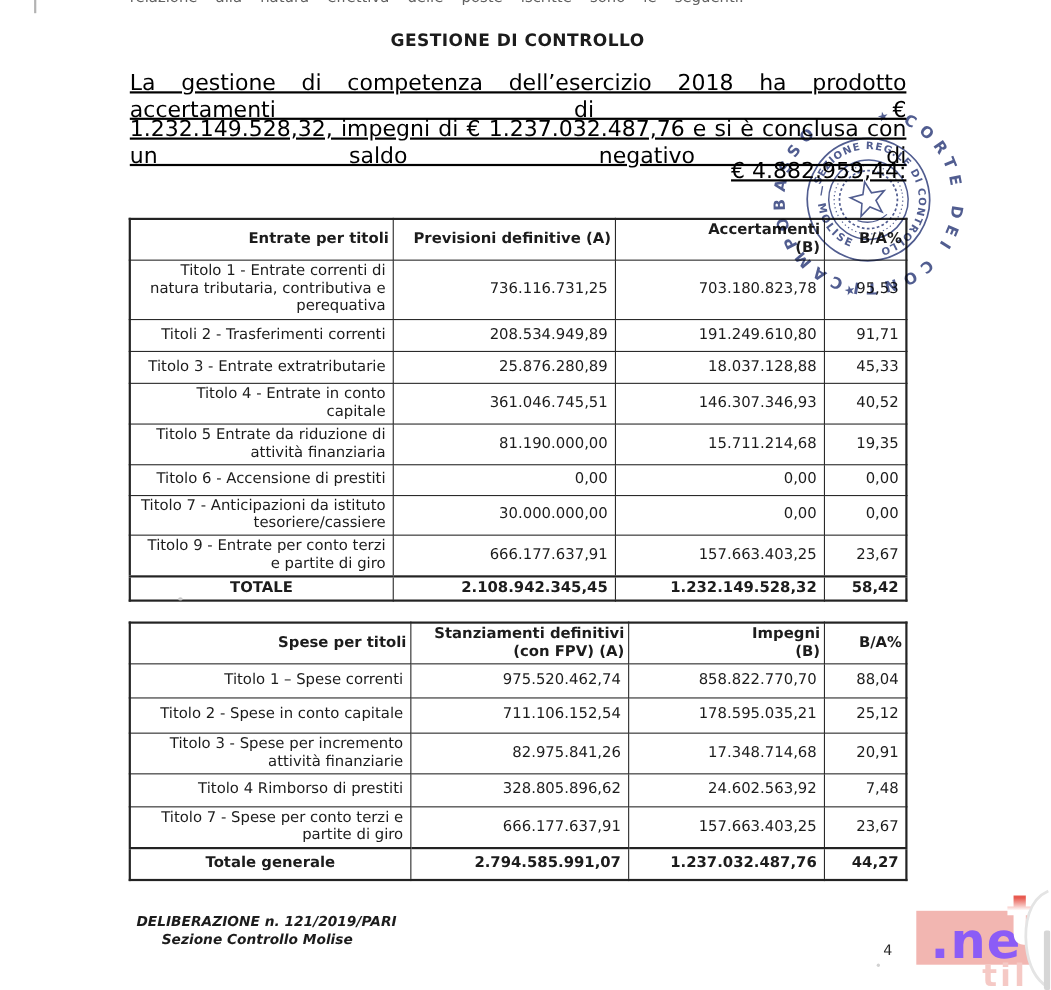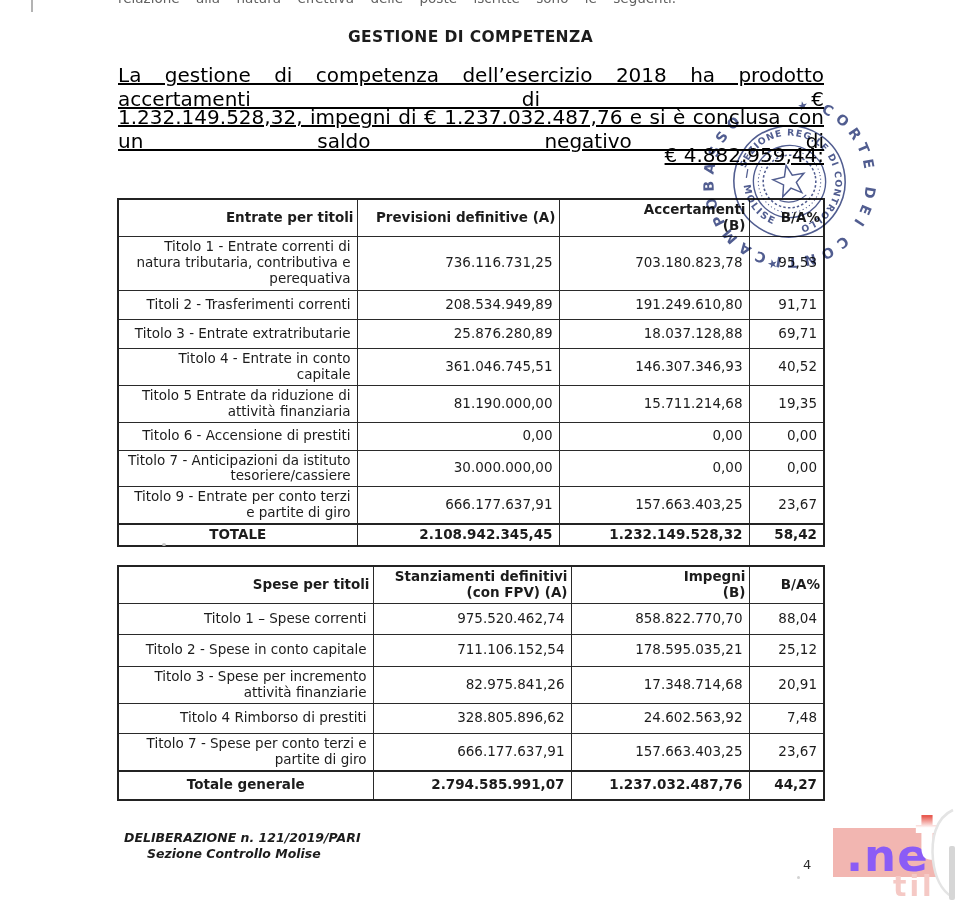--- a/index.html
+++ b/index.html
@@ -75,21 +75,21 @@
   .wm-strip{position:absolute;left:949px;top:846px;width:6px;height:54px;background:#d6d6d6;border-radius:2px;}
 </style>
 </head>
 <body>
 
 <div class="page">
 
   <div class="top-clip">relazione alla natura effettiva delle poste iscritte sono le seguenti.</div>
   <div class="edge-tick"></div>
 
-  <div class="title">GESTIONE DI COMPETENZA</div>
+  <div class="title">GESTIONE DI CONTROLLO</div>
 
   <div class="para-line pl1 just">La gestione di competenza dell’esercizio 2018 ha prodotto accertamenti di €</div>
   <div class="para-line pl2 just">1.232.149.528,32, impegni di € 1.237.032.487,76 e si è conclusa con un saldo negativo di</div>
   <div class="para-line pl3">€ 4.882.959,44:</div>
 
   <table class="doc-table t-entrate">
     <colgroup>
         <col style="width:239px">
         <col style="width:202px">
         <col style="width:190px">
@@ -114,21 +114,21 @@
     <tr style="height:29px">
       <td class="lbl">Titoli 2 - Trasferimenti correnti</td>
       <td class="num">208.534.949,89</td>
       <td class="num">191.249.610,80</td>
       <td class="pct">91,71</td>
     </tr>
     <tr style="height:29px">
       <td class="lbl">Titolo 3 - Entrate extratributarie</td>
       <td class="num">25.876.280,89</td>
       <td class="num">18.037.128,88</td>
-      <td class="pct">69,71</td>
+      <td class="pct">45,33</td>
     </tr>
     <tr style="height:32px">
       <td class="lbl">Titolo 4 - Entrate in conto capitale</td>
       <td class="num">361.046.745,51</td>
       <td class="num">146.307.346,93</td>
       <td class="pct">40,52</td>
     </tr>
     <tr style="height:34px">
       <td class="lbl">Titolo 5 Entrate da riduzione di attività finanziaria</td>
       <td class="num">81.190.000,00</td>

